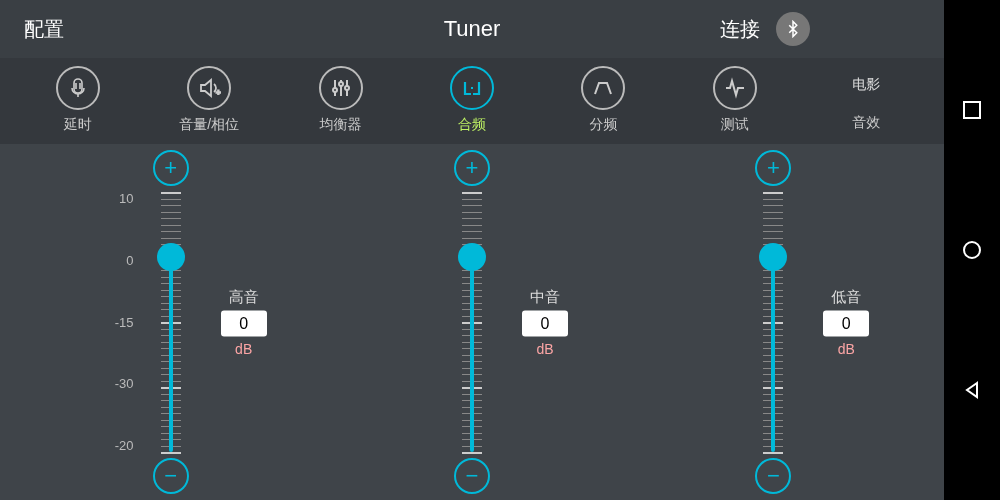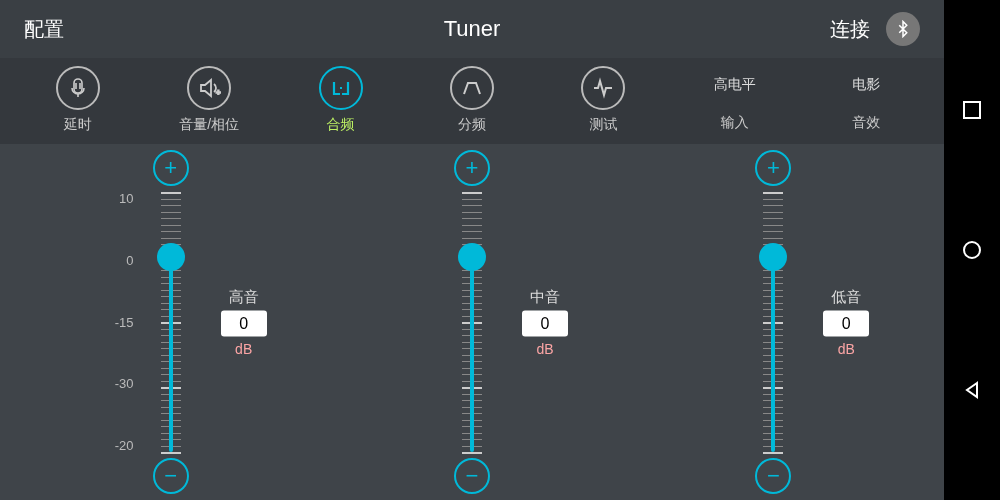--- a/index.html
+++ b/index.html
@@ -5,21 +5,21 @@
   * { box-sizing: border-box; margin: 0; padding: 0; }
   html, body { width: 1000px; height: 500px; overflow: hidden; font-family: -apple-system, sans-serif; }
   body { display: flex; background: #000; }
   .app { flex: 1; display: flex; flex-direction: column; background: #3f4449; color: #ddd; }
   .navbar { width: 56px; background: #000; display: flex; flex-direction: column; align-items: center; justify-content: space-around; padding: 40px 0; }
   .navbar .nav-icon { width: 22px; height: 22px; display:flex; align-items:center; justify-content:center; }
 
   .topbar { height: 58px; display: flex; align-items: center; padding: 8px 24px; background: #3a3f44; }
   .topbar .left { width: 200px; font-size: 20px; color: #fff; }
   .topbar .center { flex: 1; text-align: center; font-size: 22px; color: #fff; }
-  .topbar .right { width: 200px; display: flex; align-items:center; justify-content:flex-end; gap:16px; font-size: 20px; color:#fff; }
+  .topbar .right { width: 200px; display: flex; align-items:center; gap:16px; font-size: 20px; color:#fff; }
   .bt-icon { width:34px; height:34px; border-radius:50%; background:#777; display:flex; align-items:center; justify-content:center; }
 
   .tabs { display: flex; align-items: flex-start; justify-content: space-around; padding: 8px 12px 10px; background: #34383d; }
   .tab { display:flex; flex-direction:column; align-items:center; gap:6px; cursor:pointer; width: 100px; }
   .tab .circle { width:44px; height:44px; border-radius:50%; border:2px solid #bbb; display:flex; align-items:center; justify-content:center; color:#ccc; }
   .tab.active .circle { border-color:#00b9d9; color:#00b9d9; }
   .tab .tlabel { font-size:14px; color:#ccc; }
   .tab.active .tlabel { color:#bef264; }
   .tab .tsecondary { font-size:14px; color:#ddd; }
 
@@ -73,20 +73,33 @@
       <div class="tab">
         <div class="circle">
           <svg width="24" height="24" viewBox="0 0 24 24" fill="none" stroke="#ccc" stroke-width="1.8">
             <path d="M4 9v6h4l6 5V4l-6 5H4z"></path>
             <path d="M17 8a5 5 0 0 1 0 8"></path>
             <text x="19" y="19" font-size="8" fill="#ccc">+</text>
           </svg>
         </div>
         <div class="tlabel">音量/相位</div>
       </div>
+      <div class="tab">
+        <div class="circle">
+          <svg width="24" height="24" viewBox="0 0 24 24" stroke="#ccc" stroke-width="2">
+            <line x1="6" y1="4" x2="6" y2="20"></line>
+            <line x1="12" y1="4" x2="12" y2="20"></line>
+            <line x1="18" y1="4" x2="18" y2="20"></line>
+            <circle cx="6" cy="14" r="2" fill="#34383d"></circle>
+            <circle cx="12" cy="8" r="2" fill="#34383d"></circle>
+            <circle cx="18" cy="12" r="2" fill="#34383d"></circle>
+          </svg>
+        </div>
+        <div class="tlabel">均衡器</div>
+      </div>
       <div class="tab active">
         <div class="circle">
           <svg width="24" height="24" viewBox="0 0 24 24" fill="none" stroke="#00b9d9" stroke-width="2.2">
             <path d="M5 6v12h6M19 6v12h-6M11 12h2"></path>
           </svg>
         </div>
         <div class="tlabel">合频</div>
       </div>
       <div class="tab">
         <div class="circle">
@@ -96,24 +109,20 @@
         </div>
         <div class="tlabel">分频</div>
       </div>
       <div class="tab">
         <div class="circle">
           <svg width="24" height="24" viewBox="0 0 24 24" fill="none" stroke="#ccc" stroke-width="2">
             <path d="M3 12h4l2-7 4 14 2-7h6"></path>
           </svg>
         </div>
         <div class="tlabel">测试</div>
-      </div>
-      <div class="tab" style="justify-content: center; gap: 20px; padding-top: 10px;">
-        <div class="tsecondary">高电平</div>
-        <div class="tlabel">输入</div>
       </div>
       <div class="tab" style="justify-content: center; gap: 20px; padding-top: 10px;">
         <div class="tsecondary">电影</div>
         <div class="tlabel">音效</div>
       </div>
     </div>
 
   <div class="sliders" id="sliders">
       <div class="slider-col">
     <div class="pm-btn">+</div>

